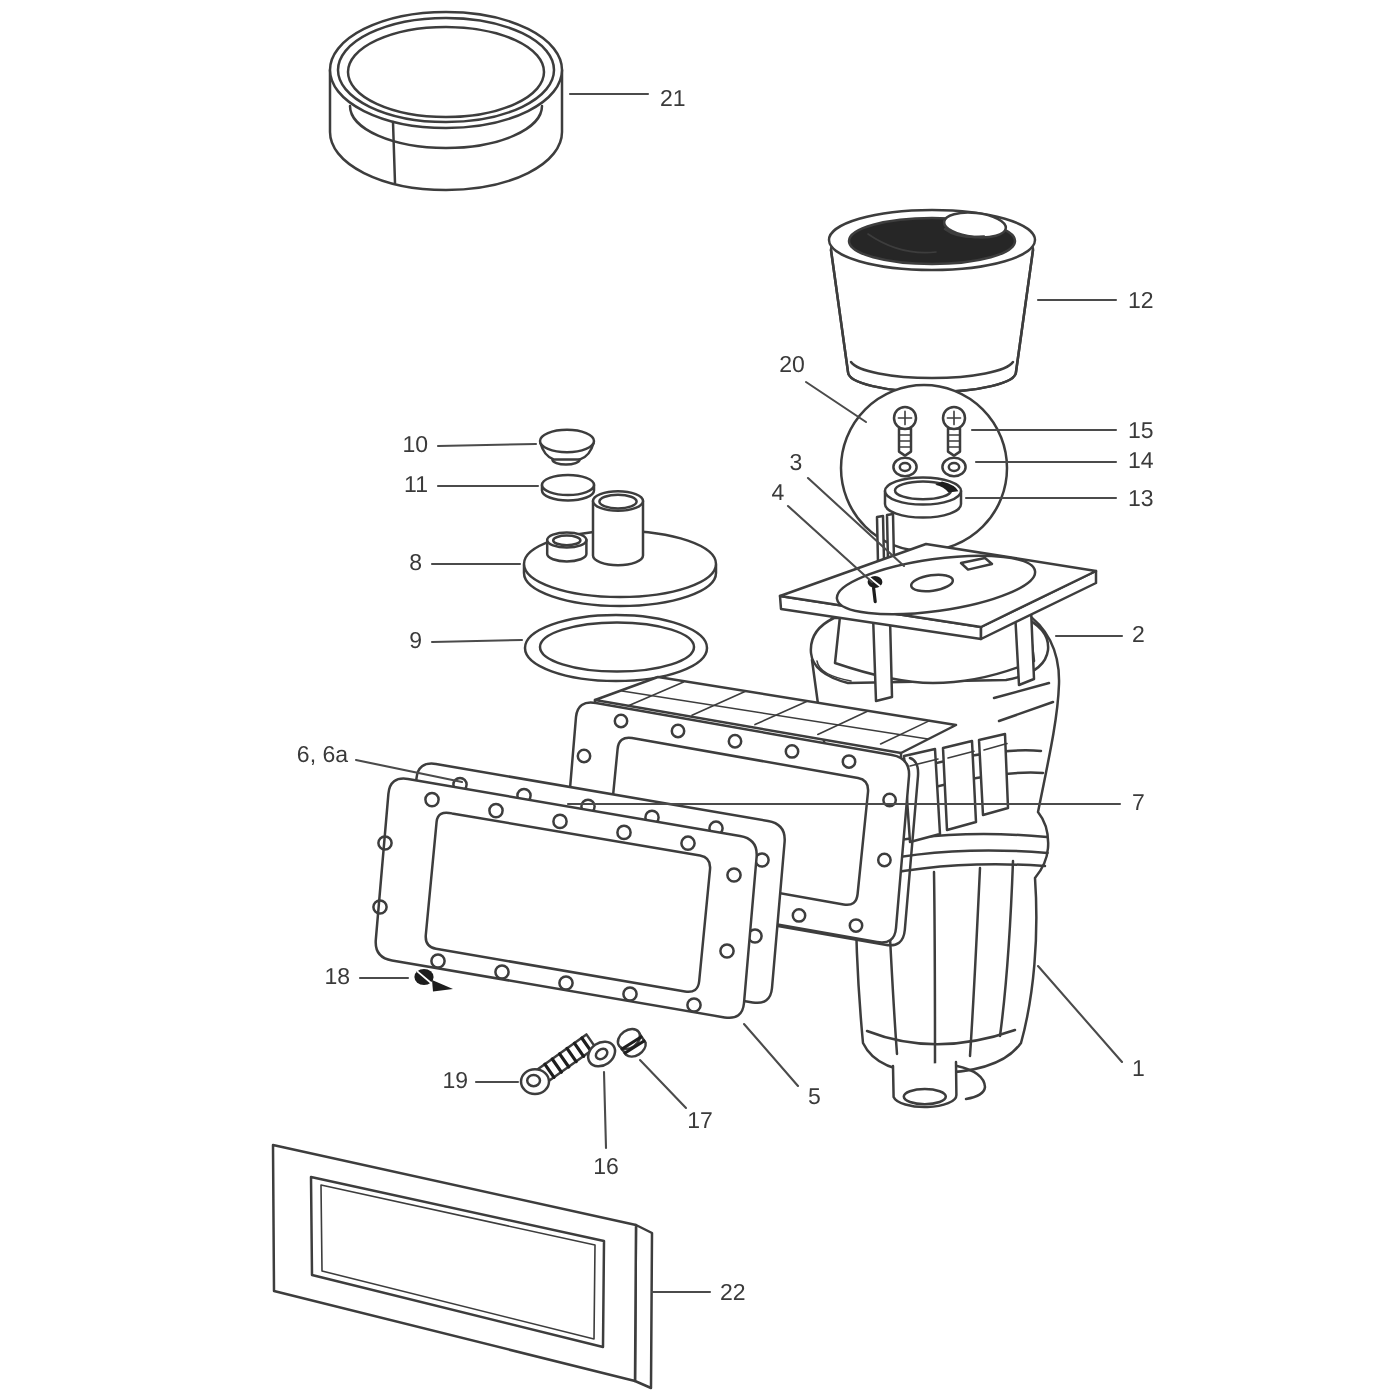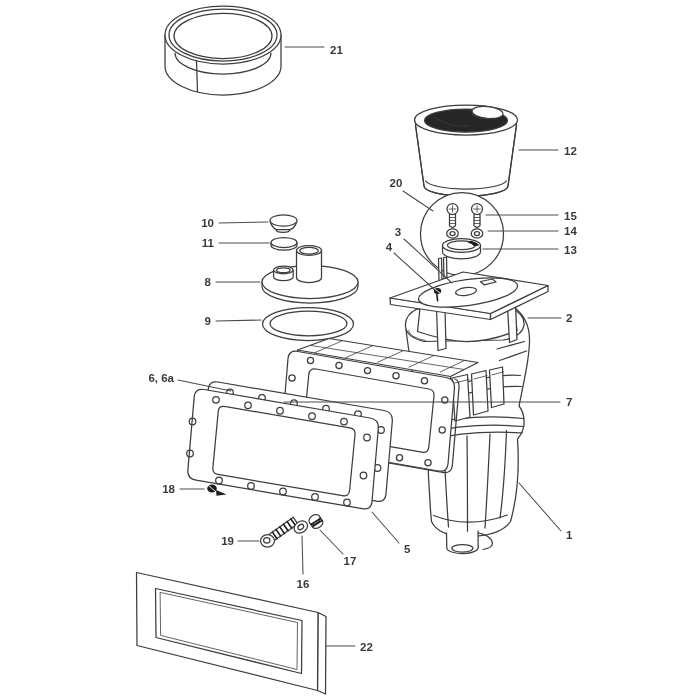--- a/index.html
+++ b/index.html
@@ -1,16 +1,16 @@
 <!DOCTYPE html>
 <html><head>
 <meta charset="utf-8">
 <style>
   html,body{margin:0;padding:0;background:#ffffff;}
-  #stage{width:700px;height:700px;position:relative;background:#ffffff;overflow:hidden;font-weight:bold;}
+  #stage{width:700px;height:700px;position:relative;background:#ffffff;overflow:hidden;}
   svg{display:block;}
   
   path,ellipse,circle,polyline,line,rect{
     stroke:#3d3d3d;stroke-width:1.25;fill:none;
     stroke-linecap:round;stroke-linejoin:round;
   }
   .f{fill:#ffffff;}          
   .dk{fill:#1d1d1d;stroke:none;}     
   .dkfill{fill:#262626;}     
   .thin{stroke-width:0.8;}

